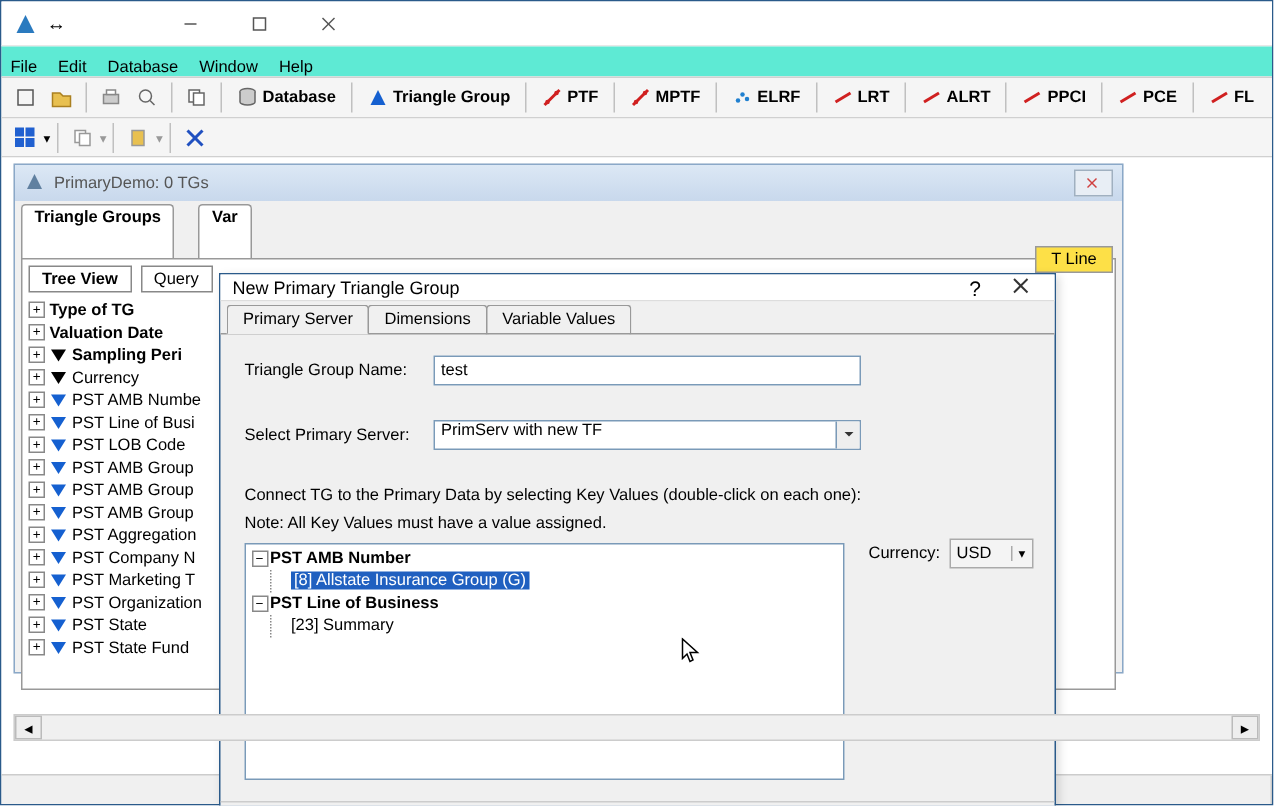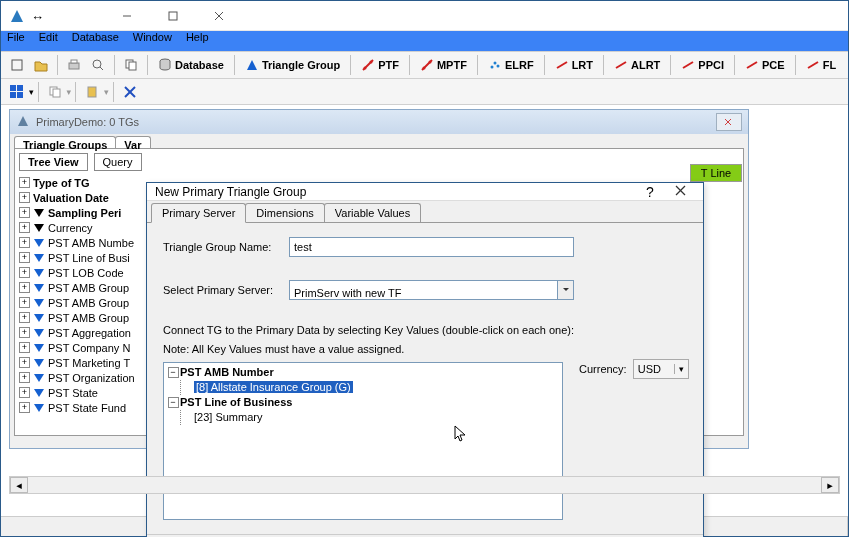--- a/index.html
+++ b/index.html
@@ -3,59 +3,59 @@
 <meta charset="utf-8">
 <style>
 *{box-sizing:border-box;margin:0;padding:0;font-family:Tahoma,Segoe UI,sans-serif;font-size:11px;color:#000}
 body{background:#fff;width:849px;height:537px;overflow:hidden;position:relative}
 .win{border:1px solid #2a5a8a;width:849px;height:537px;display:flex;flex-direction:column;background:#fff}
 .titlebar{height:30px;display:flex;align-items:center;padding:0 8px;background:#fff;border-bottom:1px solid #e8e8e8}
 .titlebar .icon{width:16px;height:16px;margin-right:6px}
 .titlebar .title{flex:1;font-size:12px}
 .winbtns{display:flex;gap:0}
 .winbtn{width:46px;height:30px;display:flex;align-items:center;justify-content:center;color:#555}
-.menubar{height:20px;display:flex;align-items:flex-start;padding:0 6px;gap:14px;background:#3b82f6}
+.menubar{height:20px;display:flex;align-items:flex-end;padding:0 6px;gap:14px;background:#5eead4}
 .menubar span{font-size:11px}
 .toolbar{height:28px;border-top:1px solid #d0d0d0;border-bottom:1px solid #d0d0d0;display:flex;align-items:center;padding:0 4px;background:#f5f5f5}
 .toolbar2{height:26px;border-bottom:1px solid #d0d0d0;display:flex;align-items:center;padding:0 4px;background:#f5f5f5}
 .tbtn{width:22px;height:22px;display:flex;align-items:center;justify-content:center;margin:0 1px}
 .sep{width:1px;height:20px;background:#c0c0c0;margin:0 4px}
 .tlabel{display:flex;align-items:center;gap:3px;padding:0 6px;font-weight:bold;font-size:11px}
 .tlabel svg{width:14px;height:14px}
 .workspace{flex:1;position:relative;background:#fff}
 .mdiwin{position:absolute;left:8px;top:4px;width:740px;height:340px;border:1px solid #8aa8c8;background:#f0f0f0}
 .mdititle{height:24px;background:linear-gradient(#dce8f5,#c8d8ec);display:flex;align-items:center;padding:0 6px;gap:6px;color:#666}
 .mdititle .t{flex:1;font-size:11px;color:#555}
 .mdiclose{border:1px solid #a0b0c0;background:#e8eef5;width:26px;height:18px;display:flex;align-items:center;justify-content:center;font-size:11px;color:#555}
-.mditabs{height:14px;display:flex;padding:2px 4px 0 4px;gap:0}
+.mditabs{height:38px;display:flex;padding:2px 4px 0 4px;gap:17px}
 .mditab{border:1px solid #999;border-bottom:none;padding:2px 8px;background:#fff;font-weight:bold;font-size:11px;border-radius:3px 3px 0 0;margin-right:-1px}
 .mdibody{background:#fff;border:1px solid #999;margin:0 4px 4px 4px;height:calc(100% - 50px);padding:4px}
 .viewtabs{display:flex;gap:6px;margin-bottom:4px}
 .viewtab{border:1px solid #888;padding:2px 8px;background:#fff;font-size:11px}
 .viewtab.active{font-weight:bold}
 .rightcol{position:absolute;right:6px;top:54px;width:52px}
-.rightbtn{border:1px solid #999;background:#84cc16;padding:2px 4px;font-size:11px;display:flex;align-items:center;justify-content:center}
+.rightbtn{border:1px solid #999;background:#fde047;padding:2px 4px;font-size:11px;display:flex;align-items:center;justify-content:center}
 .tree{font-size:11px}
 .trow{display:flex;align-items:center;height:15px;gap:3px}
 .exp{width:11px;height:11px;border:1px solid #888;display:flex;align-items:center;justify-content:center;font-size:9px;line-height:1;background:#fff}
 .tri{width:0;height:0;border-left:5px solid transparent;border-right:5px solid transparent;border-top:8px solid #000;margin:0 1px}
 .tri.blue{border-top-color:#1560d0}
 .dlg{position:absolute;left:145px;top:77px;width:558px;height:386px;border:1px solid #2a5a8a;background:#f0f0f0;box-shadow:2px 2px 6px rgba(0,0,0,.15);display:flex;flex-direction:column}
 .dtitle{height:26px;display:flex;align-items:center;padding:0 8px;background:#fff;border-bottom:1px solid #ddd}
 .dtitle .t{flex:1;font-size:12px}
 .dtitle .q{width:30px;text-align:center;font-size:14px}
 .dtitle .x{width:30px;text-align:center}
 .dtabs{height:22px;display:flex;padding:2px 4px 0 4px;background:#f0f0f0}
 .dtab{border:1px solid #999;border-bottom:none;padding:3px 10px;background:#f0f0f0;font-size:11px;border-radius:3px 3px 0 0;margin-right:-1px}
 .dtab.active{font-weight:normal;background:#f0f0f0;border-bottom:1px solid #f0f0f0;position:relative;z-index:2}
 .dbody{flex:1;border-top:1px solid #999;margin-top:-1px;padding:14px 16px;position:relative}
 .frow{display:flex;align-items:center;margin-bottom:23px;gap:6px}
 .flabel{width:120px;font-size:11px}
 .finput{flex:1;border:1px solid #7a9ab8;background:#fff;height:20px;padding:2px 4px;font-size:11px;max-width:285px}
-.fselect{flex:1;border:1px solid #7a9ab8;background:#fff;height:20px;display:flex;align-items:flex-end;max-width:285px}
+.fselect{flex:1;border:1px solid #7a9ab8;background:#fff;height:20px;display:flex;align-items:flex-start;max-width:285px}
 .fselect .v{flex:1;padding:0 4px;font-size:11px}
 .fselect .ar{width:16px;height:18px;border-left:1px solid #7a9ab8;display:flex;align-items:center;justify-content:center;background:#eee}
 .note{font-size:11px;line-height:1.4;margin:8px 0 4px 0}
 .keytree{border:1px solid #7a9ab8;background:#fff;width:400px;height:158px;padding:2px;font-size:11px}
 .ktrow{display:flex;align-items:center;height:15px}
 .ktind{width:14px;display:flex;justify-content:center}
 .selitem{background:#2060c0;color:#fff;padding:0 2px}
 .curr{position:absolute;left:432px;top:136px;display:flex;align-items:center;gap:6px}
 .curr .sel{border:1px solid #aaa;background:#f4f4f4;width:56px;height:20px;display:flex;align-items:center;color:#888}
 .curr .sel .v{flex:1;padding:0 4px;font-size:11px}

